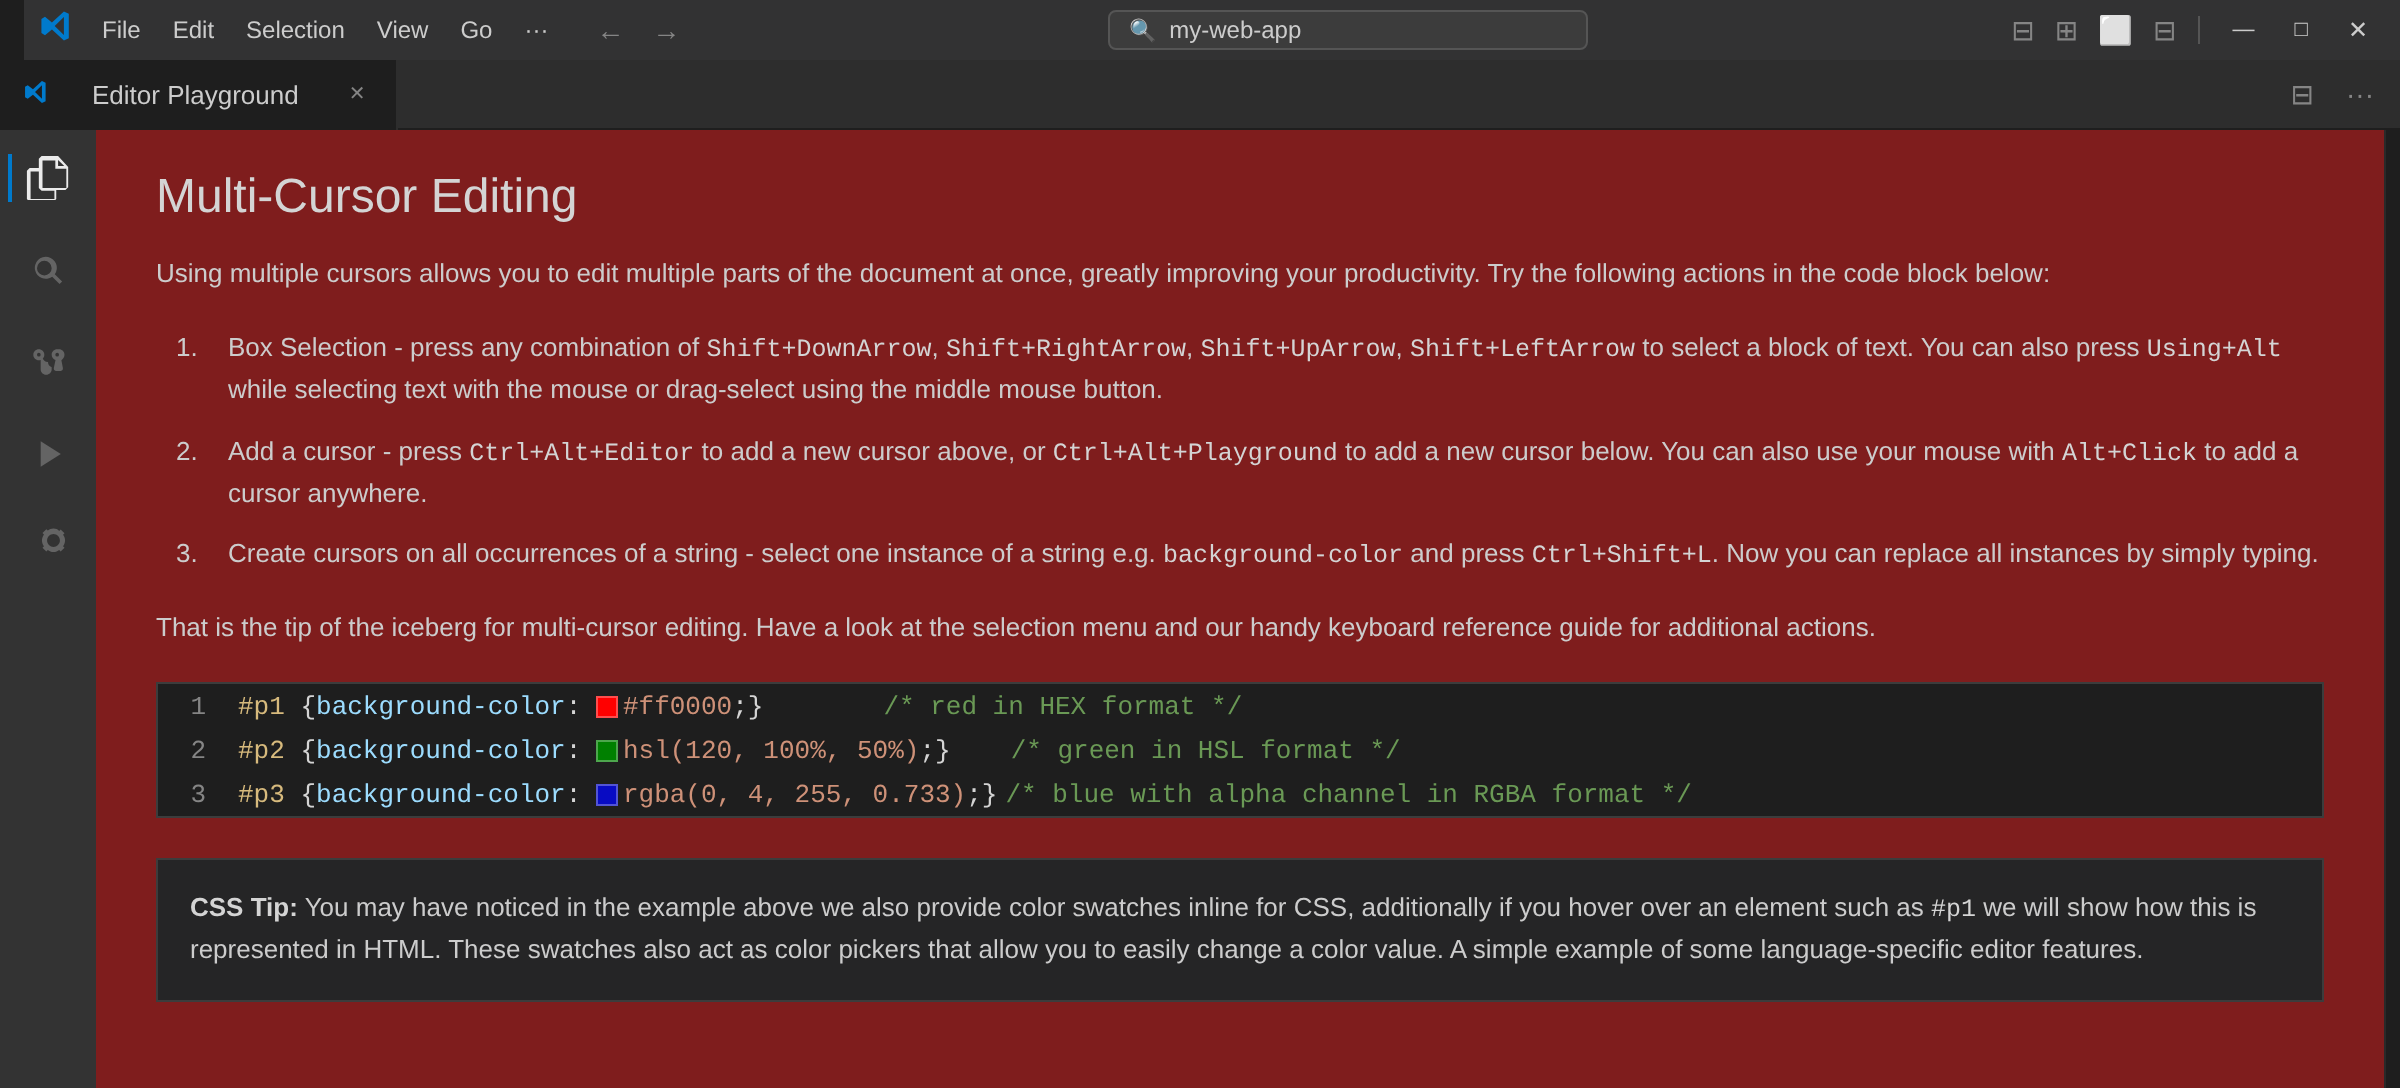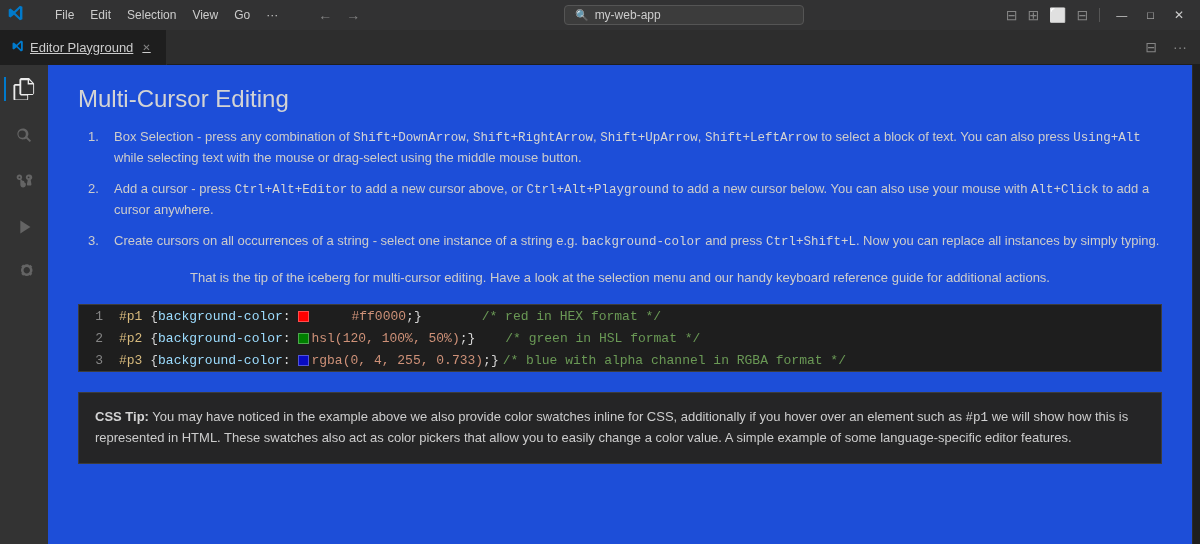--- a/index.html
+++ b/index.html
@@ -13,21 +13,22 @@
       font-size: 13px;
     }
 
     
     .titlebar {
       display: flex;
       align-items: center;
       background: #323233;
       height: 30px;
       padding: 0 8px;
-      gap: 20px;
+      gap: 4px;
+      margin-left: 12px;
     }
     .titlebar-logo {
       color: #007acc;
       font-size: 16px;
       margin-right: 4px;
     }
     .titlebar-menu {
       display: flex;
       gap: 2px;
     }
@@ -83,29 +84,28 @@
     .tabbar {
       display: flex;
       align-items: center;
       background: #2d2d2d;
       height: 35px;
       border-bottom: 1px solid #1e1e1e;
     }
     .tab {
       display: flex;
       align-items: center;
-      gap: 6px;
+      gap: 22px;
       padding: 0 12px;
       height: 35px;
       background: #1e1e1e;
       color: #ccc;
       font-size: 13px;
       cursor: pointer;
       border-right: 1px solid #2d2d2d;
-      text-decoration: underline;
     }
     .tab-icon { color: #007acc; font-size: 12px; font-weight: bold; }
     .tab-close {
       color: #858585;
       font-size: 10px;
       padding: 1px 3px;
       cursor: pointer;
     }
     .tabbar-actions {
       margin-left: auto;
@@ -156,21 +156,21 @@
       left: 0;
       top: 8px;
       bottom: 8px;
       width: 2px;
       background: #007acc;
     }
 
     
     .content-area {
       flex: 1;
-      background: #1d4ed8;
+      background: #7f1d1d;
       overflow-y: auto;
       padding: 20px 30px 20px 30px;
     }
 
     
     .content-area::-webkit-scrollbar { width: 6px; }
     .content-area::-webkit-scrollbar-track { background: #1e1e1e; }
     .content-area::-webkit-scrollbar-thumb { background: #424242; }
 
     
@@ -214,21 +214,20 @@
       font-family: 'Consolas', 'Courier New', monospace;
       background: transparent;
       color: #d4d4d4;
       font-size: 12.5px;
     }
     .tip-text {
       color: #cccccc;
       font-size: 13px;
       line-height: 1.6;
       margin-bottom: 16px;
-      text-align: center;
     }
 
     
     .code-block {
       background: #1e1e1e;
       border: 1px solid #3c3c3c;
       margin-bottom: 20px;
       font-family: 'Consolas', 'Courier New', monospace;
       font-size: 13px;
     }
@@ -248,21 +247,21 @@
     }
     .code-content {
       display: flex;
       align-items: center;
       gap: 0;
       white-space: pre;
     }
     .code-selector { color: #d7ba7d; }
     .code-property { color: #9cdcfe; }
     .code-colon { color: #d4d4d4; }
-    .code-value-red { color: #ce9178; margin-left: 40px; }
+    .code-value-red { color: #ce9178; }
     .code-value-green { color: #ce9178; }
     .code-value-blue { color: #ce9178; }
     .code-comment { color: #6a9955; }
     .code-brace { color: #d4d4d4; }
 
     
     .tip-box {
       background: #252526;
       border: 1px solid #3c3c3c;
       padding: 14px 16px;
@@ -362,20 +361,21 @@
       <svg width="22" height="22" viewBox="0 0 24 24" fill="currentColor" opacity="0.6">
         <path d="M20.2 5.9l.8-.8-2.1-2.1-.8.8C17.3 2.9 16.2 2.5 15 2.5c-1.2 0-2.3.4-3.1 1.1l-.8-.8-2.1 2.1.8.8C9.1 6.7 8.7 7.8 8.7 9c0 1.2.4 2.3 1.1 3.1l-.8.8 2.1 2.1.8-.8c.8.7 1.9 1.1 3.1 1.1 1.2 0 2.3-.4 3.1-1.1l.8.8 2.1-2.1-.8-.8c.7-.8 1.1-1.9 1.1-3.1 0-1.2-.4-2.3-1.1-3.1zM15 12.5c-1.9 0-3.5-1.6-3.5-3.5S13.1 5.5 15 5.5s3.5 1.6 3.5 3.5-1.6 3.5-3.5 3.5z"></path>
       </svg>
     </div>
   </div>
 
   <div class="content-area">
 
     <h1 class="page-title">Multi-Cursor Editing</h1>
 
+    <p class="intro-text">Using multiple cursors allows you to edit multiple parts of the document at once, greatly improving your productivity. Try the following actions in the code block below:</p>
 
     <ol class="instructions-list">
       <li>
         <span class="list-number">1.</span>
         <span>
           Box Selection - press any combination of
           <kbd class="code-key">Shift+DownArrow</kbd>,
           <kbd class="code-key">Shift+RightArrow</kbd>,
           <kbd class="code-key">Shift+UpArrow</kbd>,
           <kbd class="code-key">Shift+LeftArrow</kbd>

